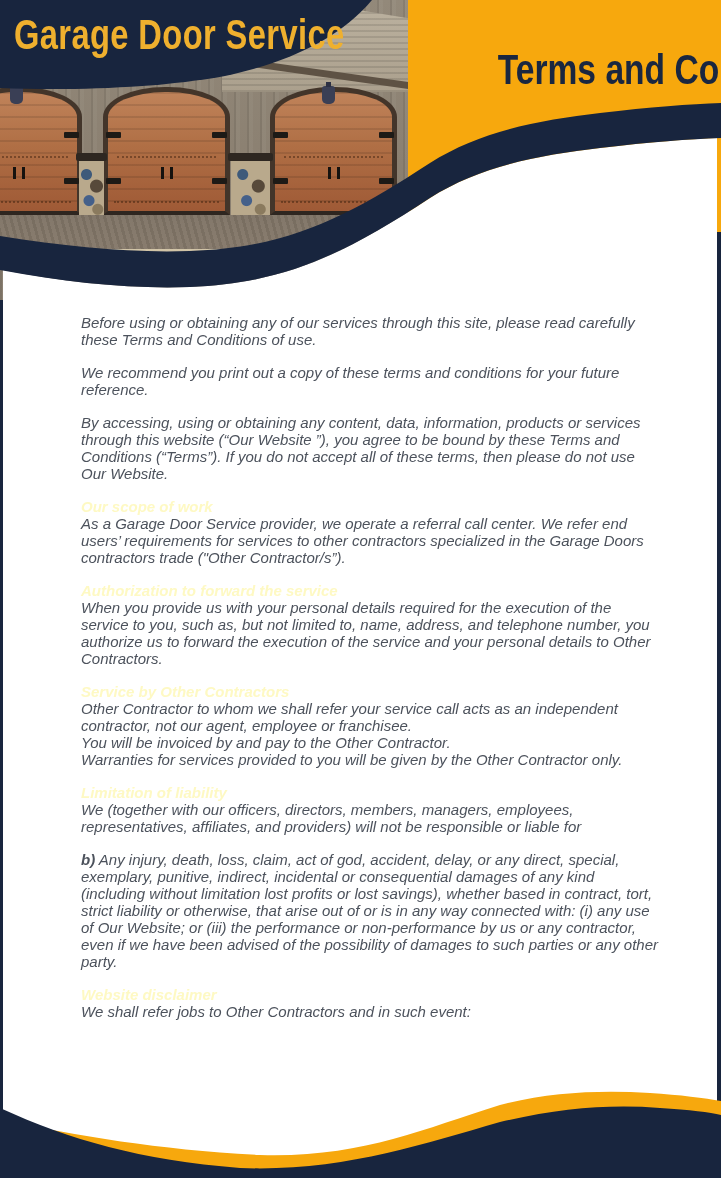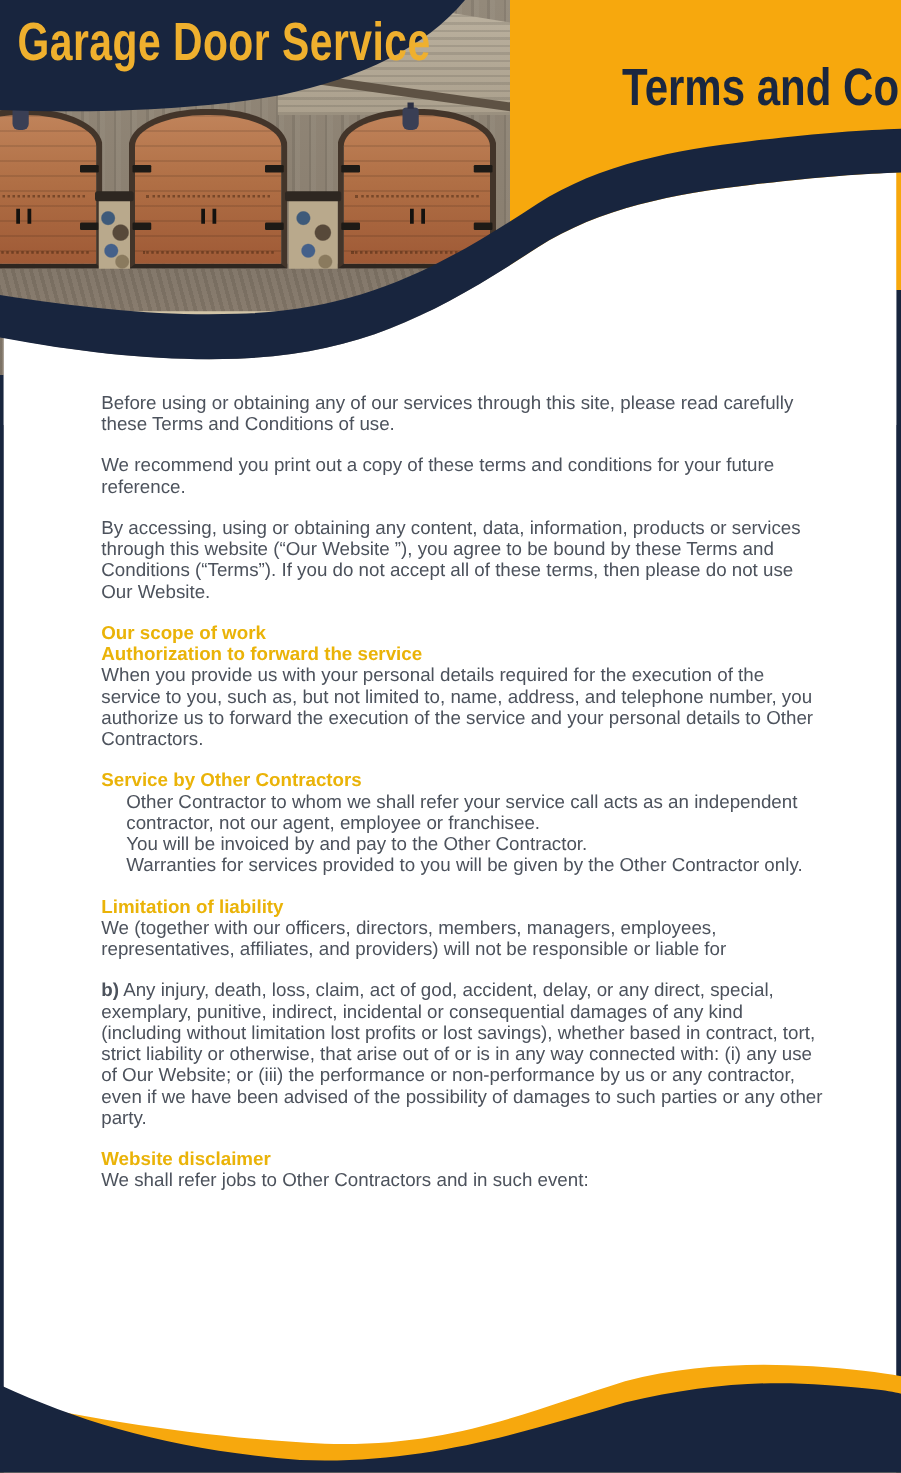--- a/index.html
+++ b/index.html
@@ -65,24 +65,24 @@
   .brand-title { position:absolute; left:14px; top:10px; width:420px;
                  font-size:43px; font-weight:bold; color:#EFB02E;
                  transform:scaleX(0.76); transform-origin:left top;
                  letter-spacing:0.5px; white-space:nowrap; }
   .page-title  { position:absolute; left:408px; top:46px; width:252px; text-align:center;
                  font-size:42px; font-weight:bold; color:#1A2740;margin-left:48px; }
   .page-title span { display:inline-block; transform:scaleX(0.80); transform-origin:center top; white-space:nowrap; }
 
   
   .tc { position:absolute; left:81px; top:314px; width:581px;
-        font-size:15px; line-height:17px; color:#4C525C; }
+        font-size:15px; line-height:17px; color:#4C525C;font-style:italic; }
   .tc p { margin:0 0 16px; }
-  .tc h3 { margin:0; font-size:15px; line-height:17px; font-weight:bold; color:#eab308; }
-  .tc .pre { white-space:pre-line;margin-left:20px; }
+  .tc h3 { margin:0; font-size:15px; line-height:17px; font-weight:bold; color:#fef9c3; }
+  .tc .pre { white-space:pre-line; }
   .tc .lead { font-weight:bold; }
 
   
   .footer-waves { position:absolute; left:0; bottom:0; width:721px; height:100px; display:block; }
 </style>
 </head>
 <body>
 
 <div class="page">
 
@@ -151,20 +151,21 @@
       <span>Terms and Condition</span>
     </div>
   </div>
 
   <div class="tc">
     <p>Before using or obtaining any of our services through this site, please read carefully these Terms and Conditions of use.</p>
     <p>We recommend you print out a copy of these terms and conditions for your future reference.</p>
     <p>By accessing, using or obtaining any content, data, information, products or services through this website (“Our Website ”), you agree to be bound by these Terms and Conditions (“Terms”). If you do not accept all of these terms, then please do not use Our Website.</p>
 
     <h3>Our scope of work</h3>
+    <p>As a Garage Door Service provider, we operate a referral call center. We refer end users’ requirements for services to other contractors specialized in the Garage Doors contractors trade ("Other Contractor/s”).</p>
 
     <h3>Authorization to forward the service</h3>
     <p>When you provide us with your personal details required for the execution of the service to you, such as, but not limited to, name, address, and telephone number, you authorize us to forward the execution of the service and your personal details to Other Contractors.</p>
 
     <h3>Service by Other Contractors</h3>
     <p class="pre">Other Contractor to whom we shall refer your service call acts as an independent contractor, not our agent, employee or franchisee.
 You will be invoiced by and pay to the Other Contractor.
 Warranties for services provided to you will be given by the Other Contractor only.</p>
 
     <h3>Limitation of liability</h3>

